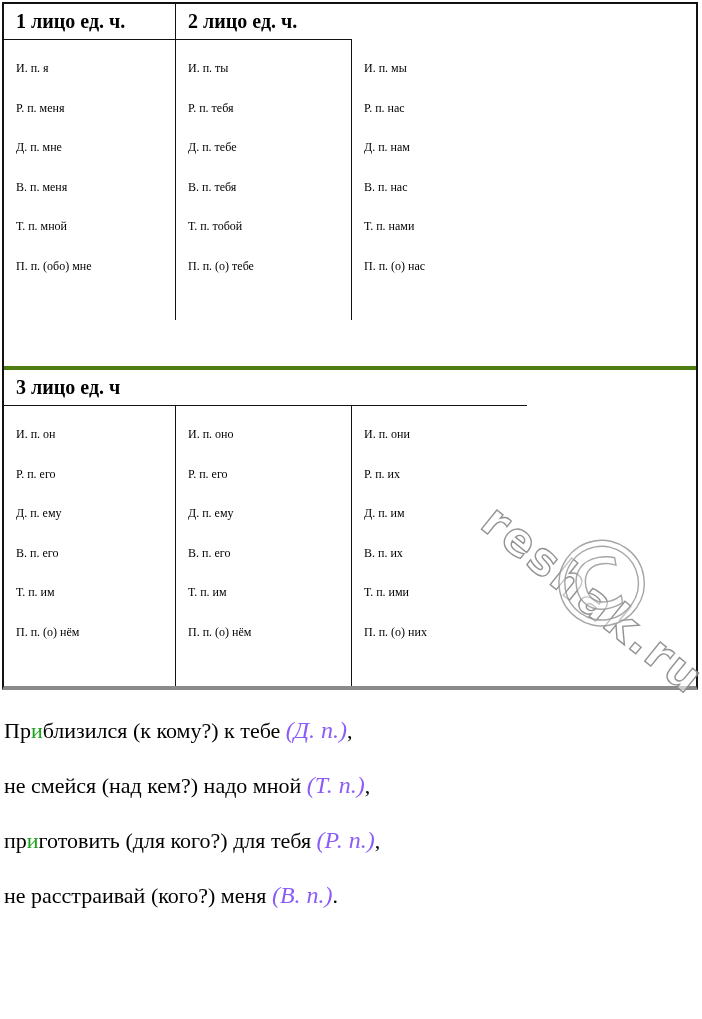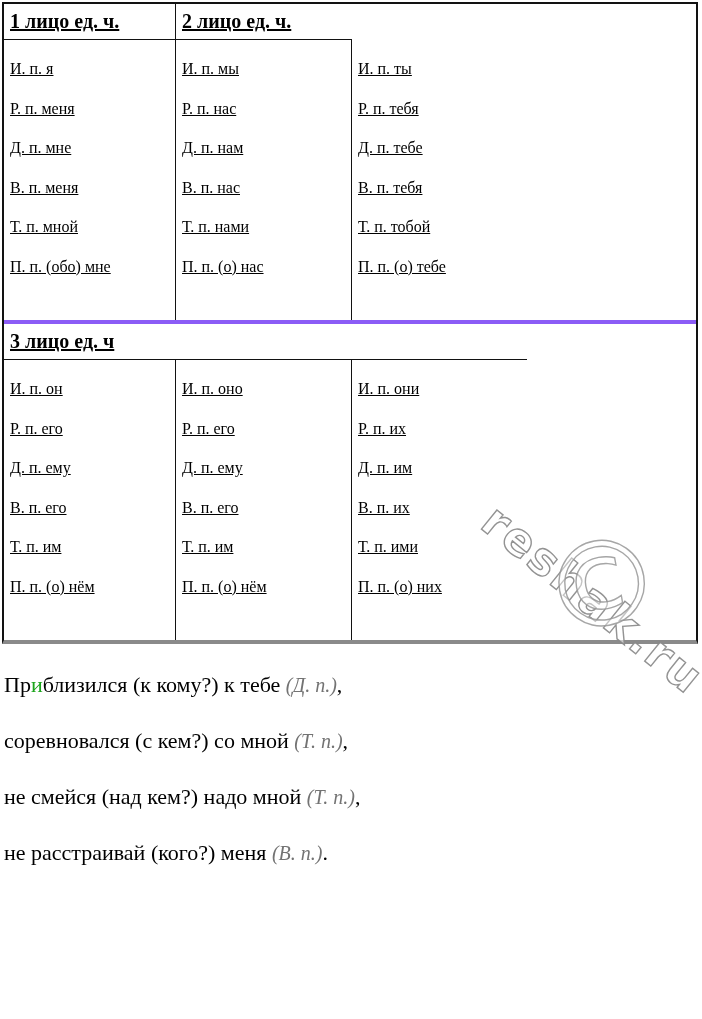--- a/index.html
+++ b/index.html
@@ -26,41 +26,41 @@
     border: 2px solid #121212;
     border-bottom: 4px solid #8a8a8a;
     box-sizing: border-box;
   }
   .row {
     display: grid;
     grid-template-columns: 172px 176px 175px auto;
   }
   .row.head2 {
     grid-template-columns: 523px auto;
-    border-top: 4px solid #8b5cf6;
+    border-top: 4px solid #4d7c0f;
+    margin-top: 46px;
   }
   .cell {
     box-sizing: border-box;
     border-right: 1px solid #121212;
-    padding: 0 6px;
+    padding: 0 12px;
     overflow: hidden;
-    text-decoration: underline;
   }
   .cell:last-child { border-right: none; }
   .cell.h {
     height: 36px;
     font-weight: bold;
     font-size: 20px;
     line-height: 34px;
     border-bottom: 1px solid #121212;
     white-space: nowrap;
   }
   .cell.b {
     height: 280px;
-    font-size: 16px;
+    font-size: 12px;
     line-height: 39.5px;
     padding-top: 9px;
     white-space: pre-line;
   }
 
   
   .watermark { pointer-events: none; }
   .wm-text {
     position: absolute;
     left: 505px;
@@ -93,22 +93,22 @@
     margin: 13px 0 0 4px;
   }
   .sentence {
     line-height: 55px;
     font-size: 22px;
     white-space: nowrap;
   }
   .green-letter { color: #1ba41b; }
   .case-note {
     font-style: italic;
-    font-size: 20px;
-    color: #737373;
+    font-size: 24px;
+    color: #8b5cf6;
   }
 </style>
 </head>
 <body>
 
 <div class="page">
 
   <div class="ptable">
 
     <div class="row head">
@@ -116,32 +116,32 @@
       <div class="cell h">2 лицо ед. ч.</div>
     </div>
 
     <div class="row body">
       <div class="cell b">И. п. я
 Р. п. меня
 Д. п. мне
 В. п. меня
 Т. п. мной
 П. п. (обо) мне</div>
+      <div class="cell b">И. п. ты
+Р. п. тебя
+Д. п. тебе
+В. п. тебя
+Т. п. тобой
+П. п. (о) тебе</div>
       <div class="cell b">И. п. мы
 Р. п. нас
 Д. п. нам
 В. п. нас
 Т. п. нами
 П. п. (о) нас</div>
-      <div class="cell b">И. п. ты
-Р. п. тебя
-Д. п. тебе
-В. п. тебя
-Т. п. тобой
-П. п. (о) тебе</div>
     </div>
 
     <div class="row head2">
       <div class="cell h">3 лицо ед. ч</div>
     </div>
 
     <div class="row body">
       <div class="cell b">И. п. он
 Р. п. его
 Д. п. ему
@@ -167,23 +167,23 @@
   <div class="watermark">
     <span class="wm-text">reshak.ru</span>
     <span class="wm-copy">©</span>
   </div>
 
   <div class="sentences">
 
     <div class="sentence"><span>Пр</span><span class="green-letter">и</span><span>близился (к кому?) к тебе </span><span class="case-note">(Д. п.)</span><span>,</span></div>
 
 
-    <div class="sentence"><span></span><span class="green-letter"></span><span>соревновался (с кем?) со мной </span><span class="case-note">(Т. п.)</span><span>,</span></div>
 
 
     <div class="sentence"><span></span><span class="green-letter"></span><span>не смейся (над кем?) надо мной </span><span class="case-note">(Т. п.)</span><span>,</span></div>
 
+    <div class="sentence"><span>пр</span><span class="green-letter">и</span><span>готовить (для кого?) для тебя </span><span class="case-note">(Р. п.)</span><span>,</span></div>
 
     <div class="sentence"><span></span><span class="green-letter"></span><span>не расстраивай (кого?) меня </span><span class="case-note">(В. п.)</span><span>.</span></div>
 
   </div>
 
 </div>
 
 </body></html>

